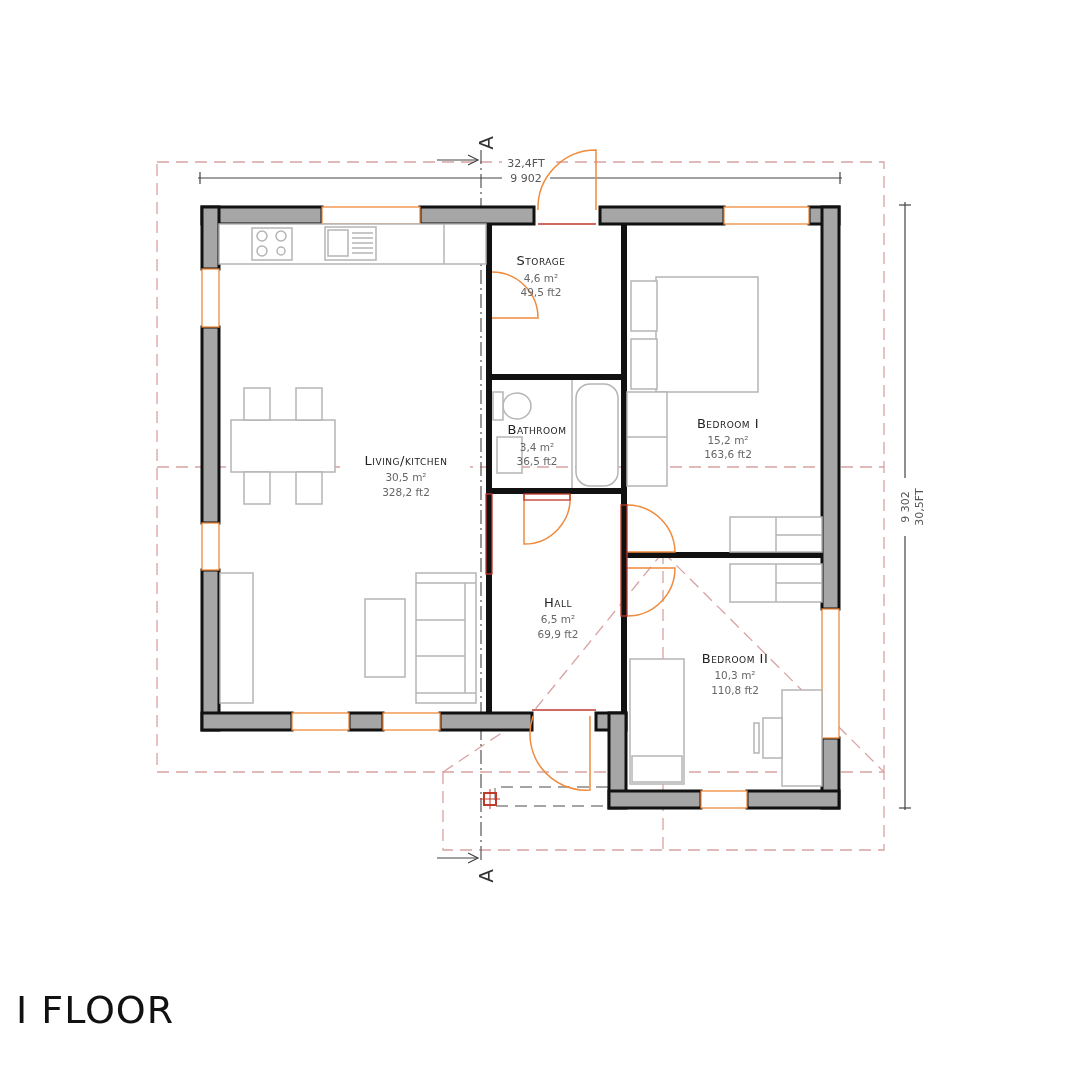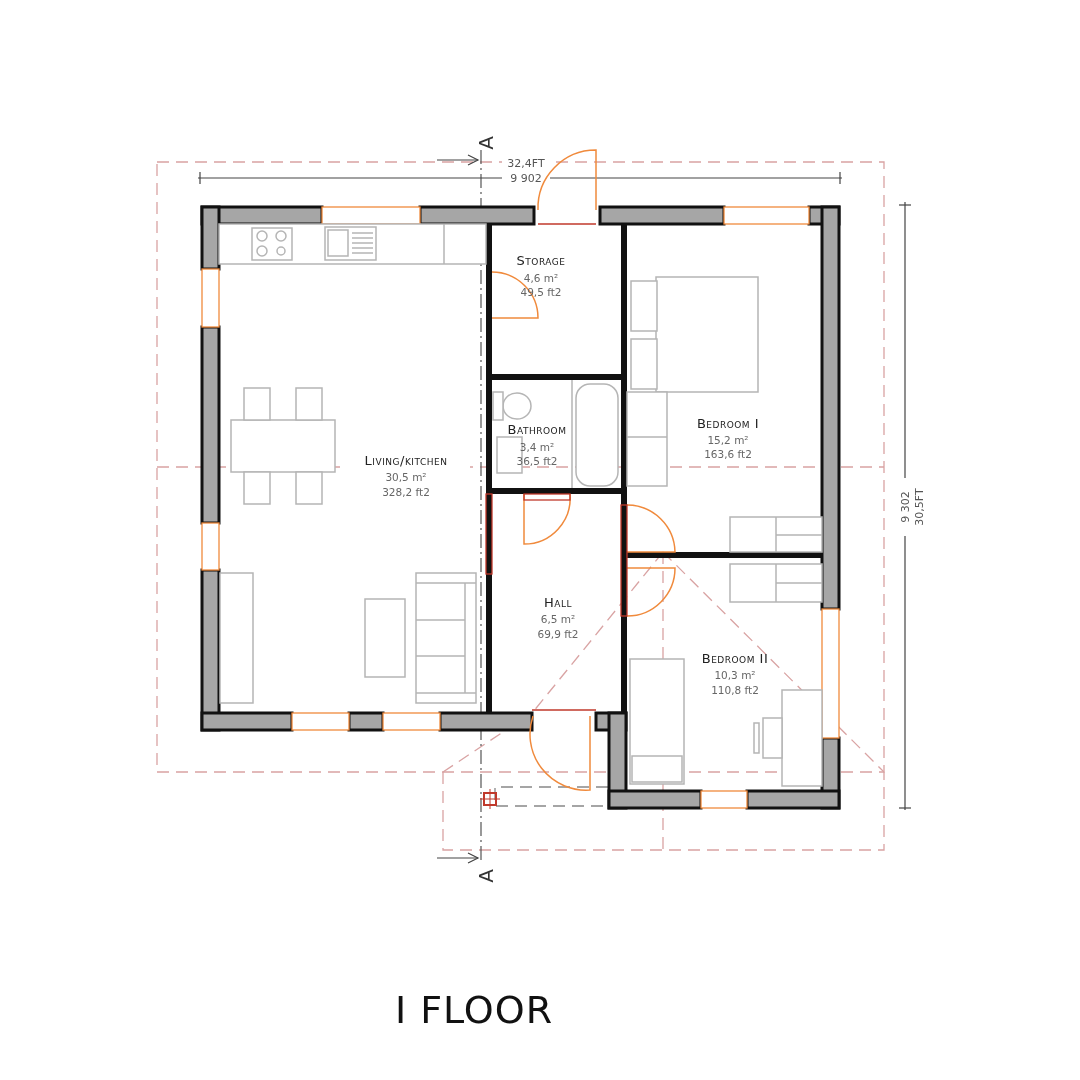--- a/index.html
+++ b/index.html
@@ -13,21 +13,21 @@
     .inner-wall { fill: #111; }
     .furn { fill: #fff; stroke: #b5b5b5; stroke-width: 1.5; }
     .furn-line { stroke: #b5b5b5; stroke-width: 1.5; fill: none; }
     .window { fill: #fff; stroke: #f08a3c; stroke-width: 1.3; }
     .door { fill: none; stroke: #f08a3c; stroke-width: 1.5; }
     .door-frame { fill: none; stroke: #c0392b; stroke-width: 1.3; }
     .dash-red { fill: none; stroke: #d9a3a3; stroke-width: 1.3; stroke-dasharray: 12 7; }
     .dash-grey { fill: none; stroke: #888; stroke-width: 1.3; stroke-dasharray: 12 7; }
     .axis { stroke: #555; stroke-width: 1.2; stroke-dasharray: 14 4 2 4; fill: none; }
     .dim-line { stroke: #444; stroke-width: 1.2; fill: none; }
-    #floor-title { position: absolute; left: 0; width: 948px; top: 988px; text-align: center; font-family: "DejaVu Sans", sans-serif; font-size: 38px; color: #111; letter-spacing: 1px; }
+    #floor-title { position: absolute; left: 16px; width: 948px; top: 988px; text-align: left; font-family: "DejaVu Sans", sans-serif; font-size: 38px; color: #111; letter-spacing: 1px; }
   </style>
 </head>
 <body>
 
 <svg id="plan" viewBox="0 0 1080 1080" xmlns="http://www.w3.org/2000/svg">
 
   <g>
     <polyline class="dash-red" points="157,162 884,162 884,772 157,772 157,162"></polyline>
     <polyline class="dash-red" points="443,772 443,850 884,850 884,772"></polyline>
     <line class="dash-red" x1="157" y1="467" x2="884" y2="467"></line>

